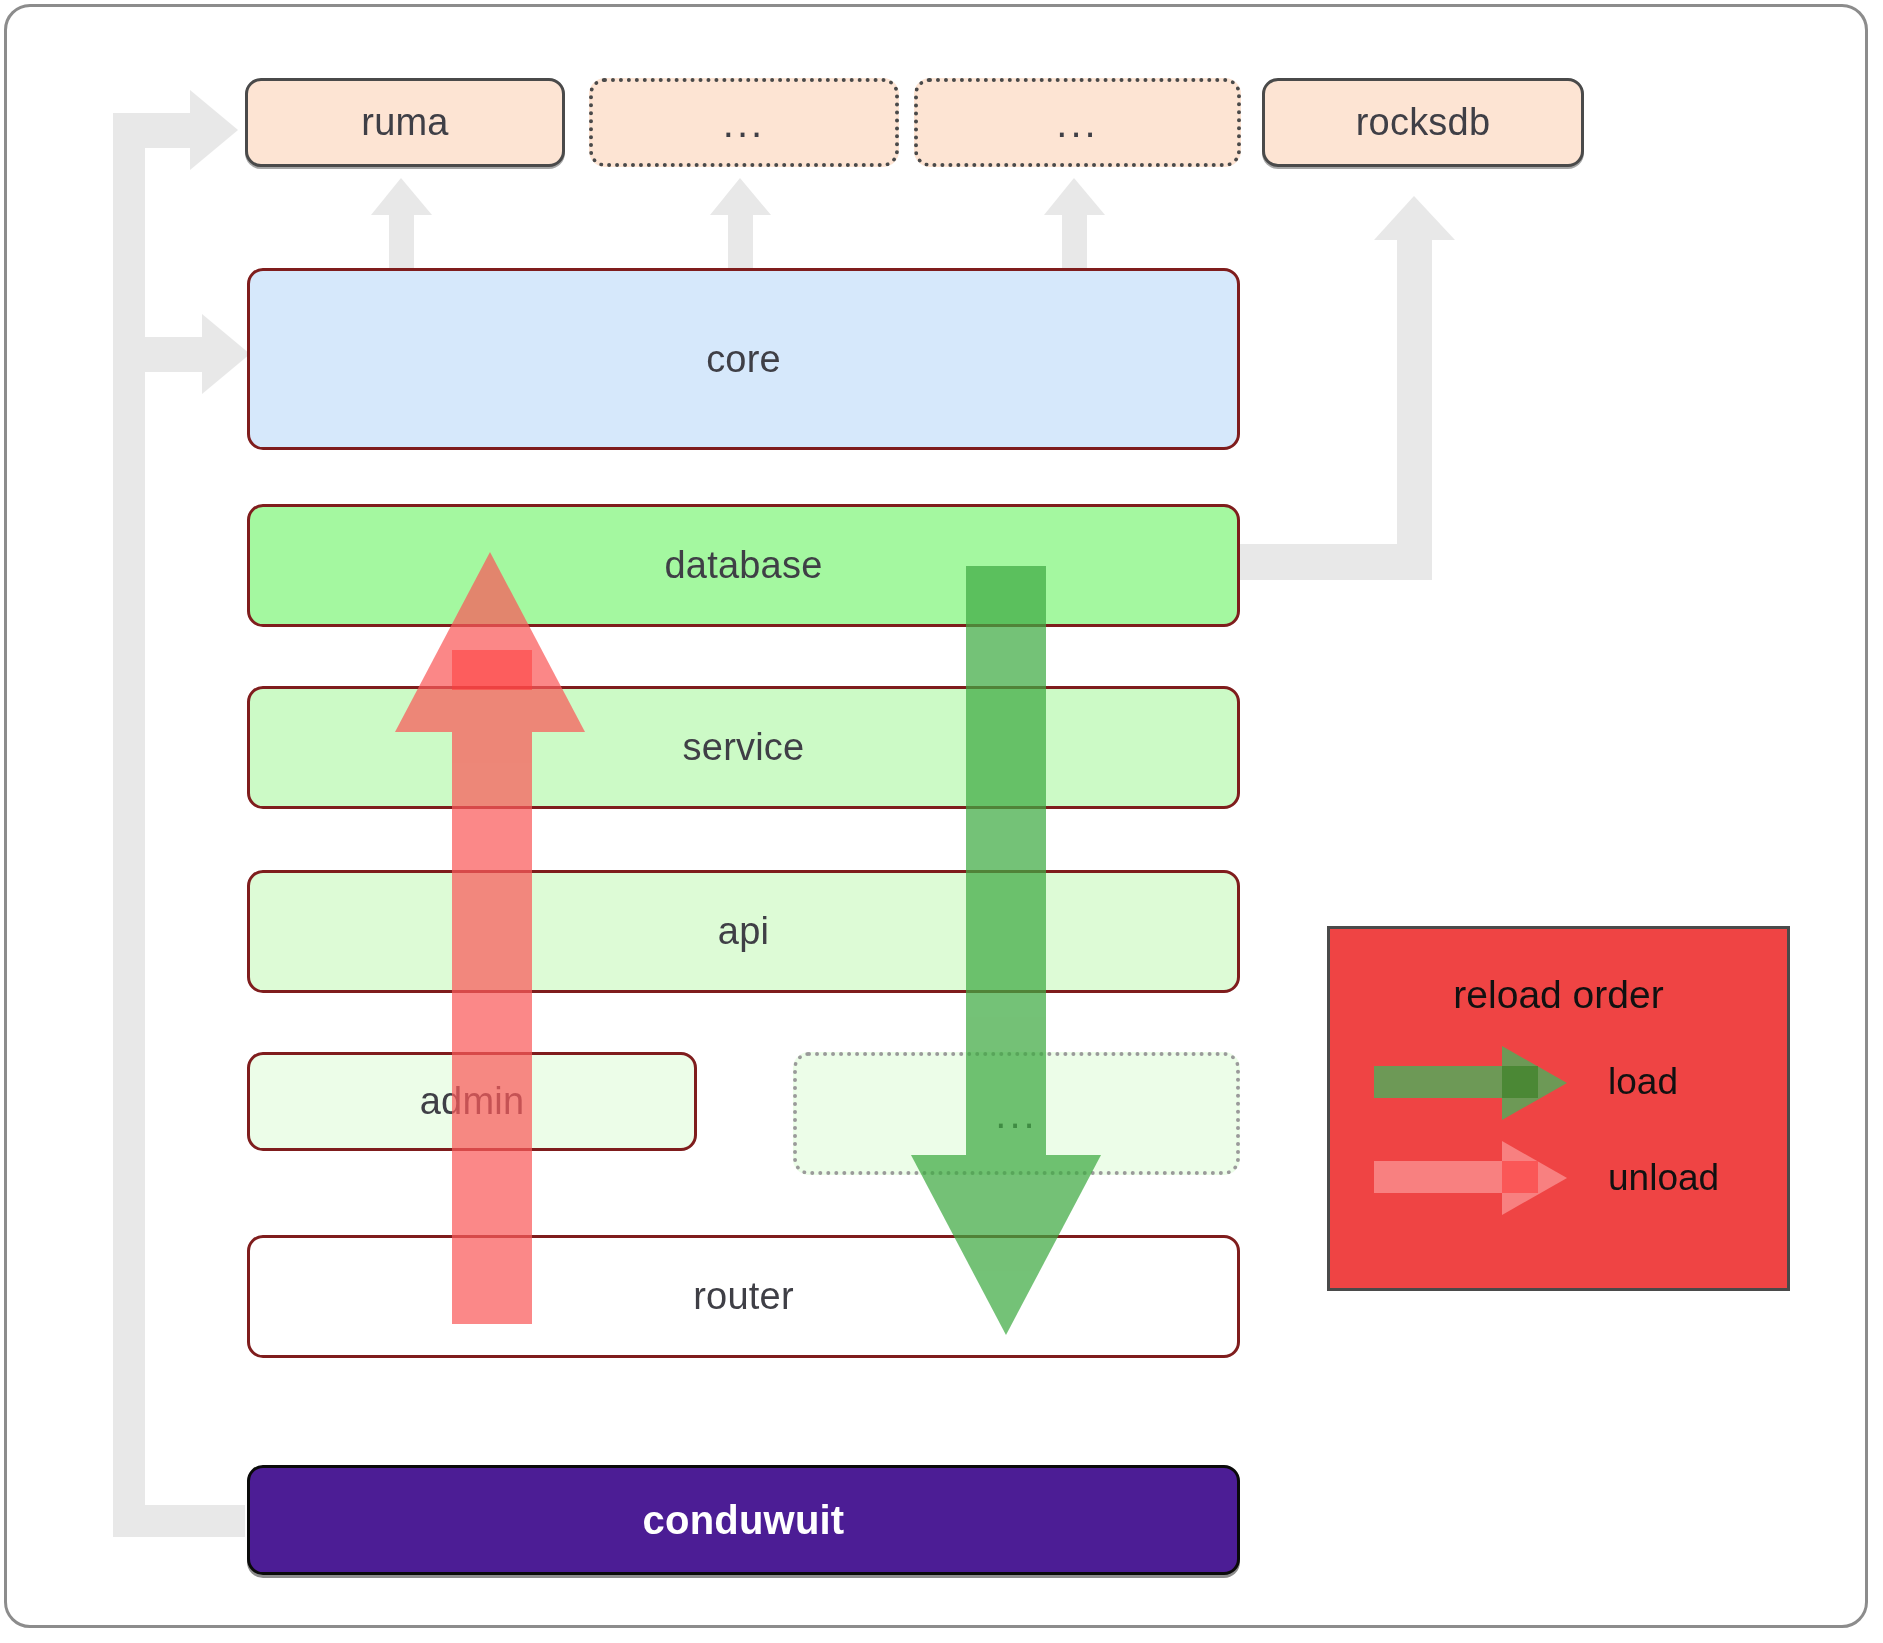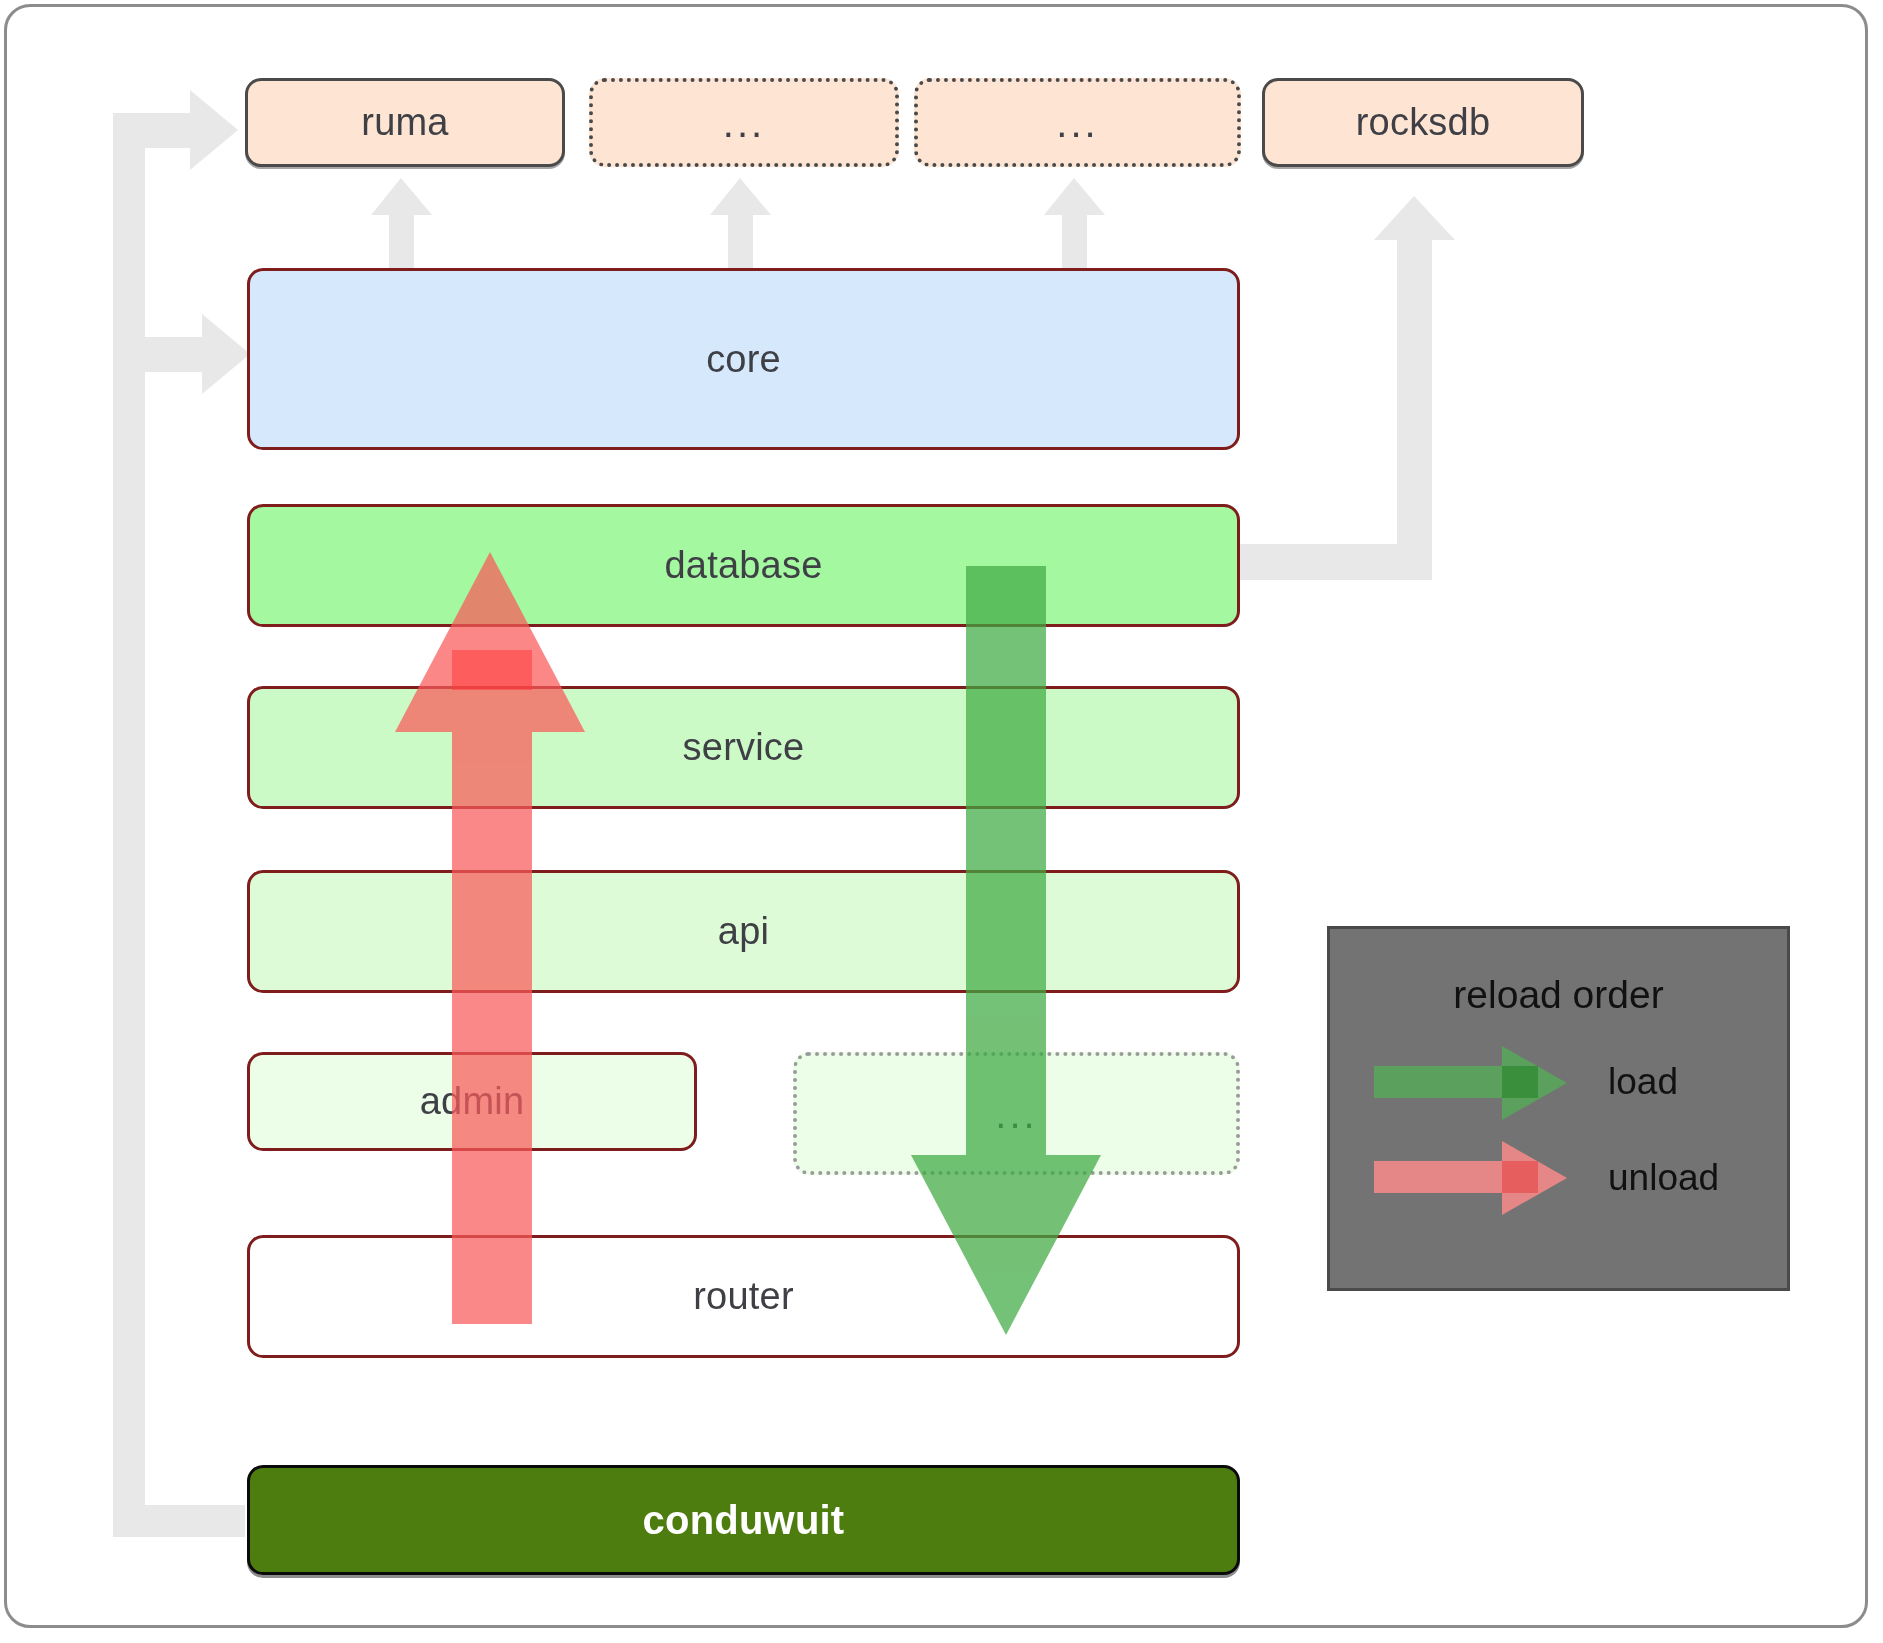--- a/index.html
+++ b/index.html
@@ -66,33 +66,33 @@
 
   .l-core     { background: #d6e8fb; }
   .l-database { background: #a4f8a0; }
   .l-service  { background: #ccfac6; align-items: center; }
   .l-api      { background: #ddfbd6; }
   .l-admin    { background: #ecfde8; }
   .l-dots     { background: #ecfde8; }
   .l-router   { background: #ffffff; }
 
   .root {
-    background: #4d7c0f;
+    background: #4c1d95;
     border: 3px solid #0a0a0a;
     border-radius: 16px;
     color: #ffffff;
     font-size: 40px;
     font-weight: 700;
     box-shadow: 0 3px 0 rgba(0,0,0,0.45);
   }
 
   
   .legend {
     position: absolute;
-    background: #737373;
+    background: #ef4444;
     border: 3px solid #4a4a4a;
     box-sizing: border-box;
   }
   .legend-title {
     position: absolute;
     width: 100%;
     text-align: center;
     top: 44px;
     font-size: 39px;
     color: #111111;

